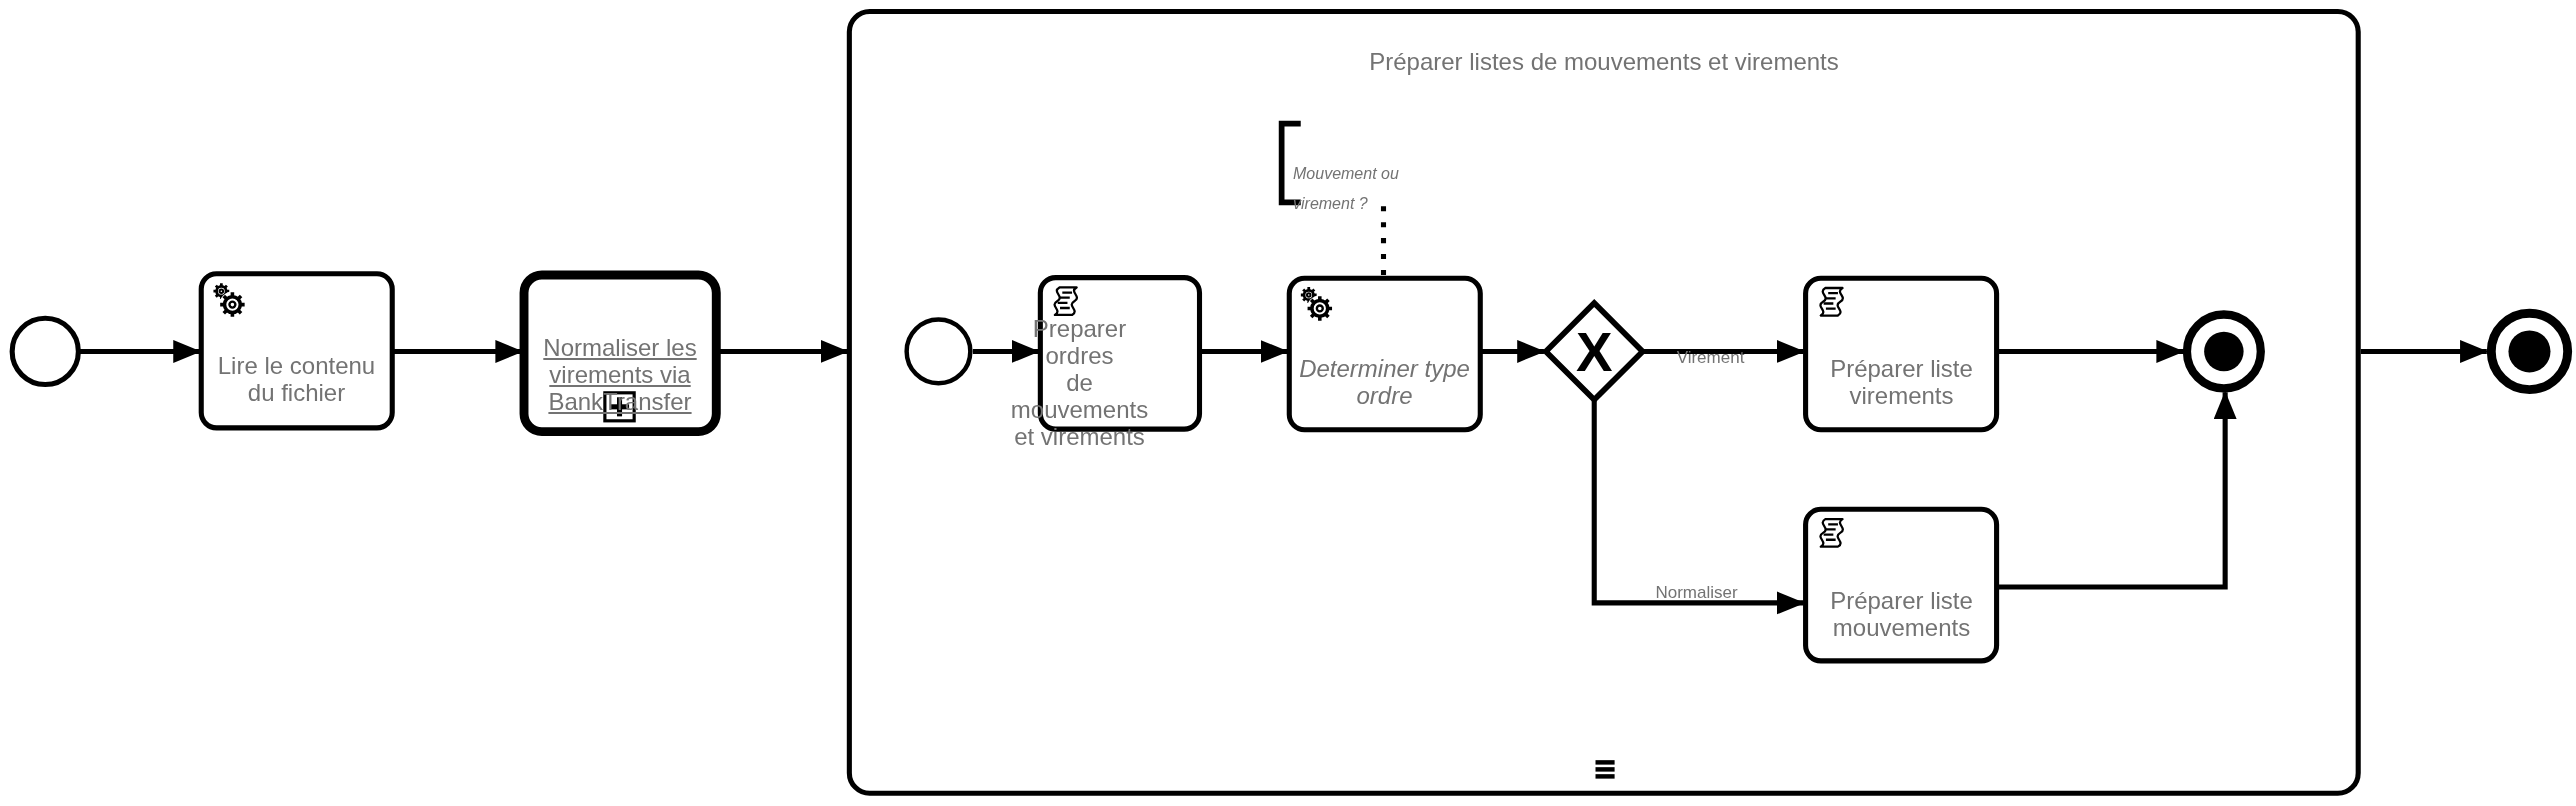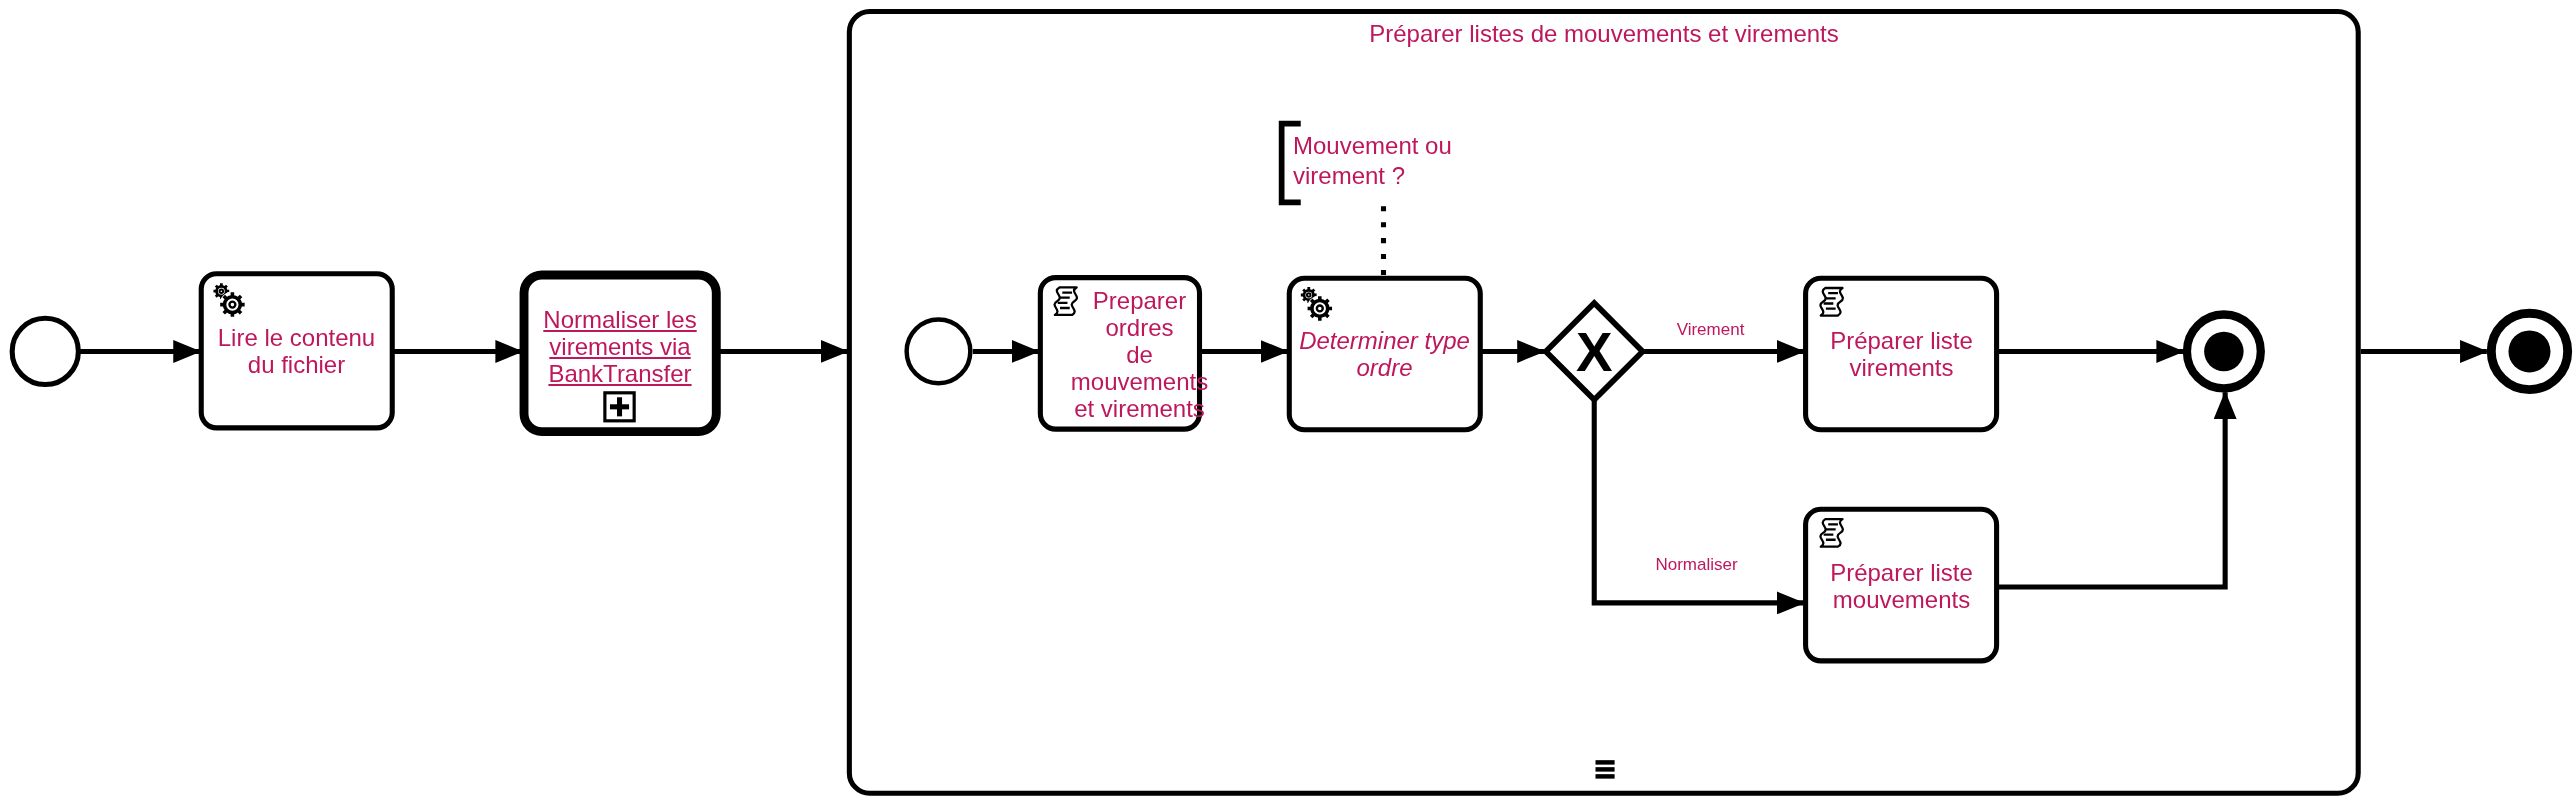--- a/index.html
+++ b/index.html
@@ -17,21 +17,22 @@
     overflow: hidden;
   }
   #diagram-svg {
     position: absolute;
     left: 0;
     top: 0;
   }
   .label {
     position: absolute;
     white-space: pre-line;
-    color: #be185d;
+    color: #737373;
+    margin-top: 28px;
   }
   .task-label {
     display: flex;
     align-items: center;
     justify-content: center;
     text-align: center;
     font-size: 24px;
     line-height: 27px;
   }
   .title-label {
@@ -39,22 +40,23 @@
     font-size: 24px;
     line-height: 27px;
   }
   .edge-label {
     text-align: center;
     font-size: 17px;
     line-height: 25.5px;
   }
   .annotation-label {
     text-align: left;
-    font-size: 24px;
+    font-size: 16px;
     line-height: 30px;
+    font-style: italic;
   }
 </style>
 </head>
 <body>
 
 <div id="canvas">
 
   <svg id="diagram-svg" width="2576" height="806" viewBox="0 0 4044 1266" xmlns="http://www.w3.org/2000/svg">
 
     <defs>
@@ -188,21 +190,21 @@
 
   <div class="label title-label" style="left:849px; top:20.4px; width:1510px;">Préparer listes de mouvements et virements</div>
 
   <div class="label task-label" style="left:201px; top:274px; width:191px; height:154px;">Lire le contenu
 du fichier</div>
 
   <div class="label task-label" style="left:524px; top:268px; width:192px; height:157px;text-decoration:underline;">Normaliser les
 virements via
 BankTransfer</div>
 
-  <div class="label task-label" style="left:1060px; top:278px; width:159px; height:152px;">Preparer ordres
+  <div class="label task-label" style="left:1000px; top:278px; width:159px; height:152px;">Preparer ordres
 de mouvements
 et virements</div>
 
   <div class="label task-label" style="left:1289px; top:278px; width:191px; height:152px;font-style:italic;">Determiner type
 ordre</div>
 
   <div class="label task-label" style="left:1806px; top:278px; width:191px; height:152px;">Préparer liste
 virements</div>
 
   <div class="label task-label" style="left:1806px; top:510px; width:191px; height:152px;">Préparer liste

